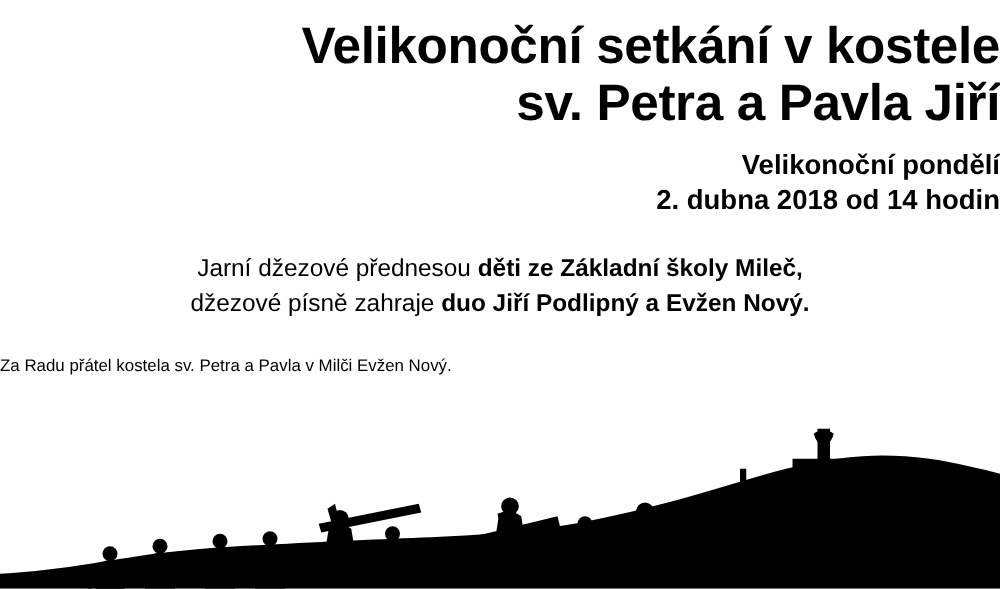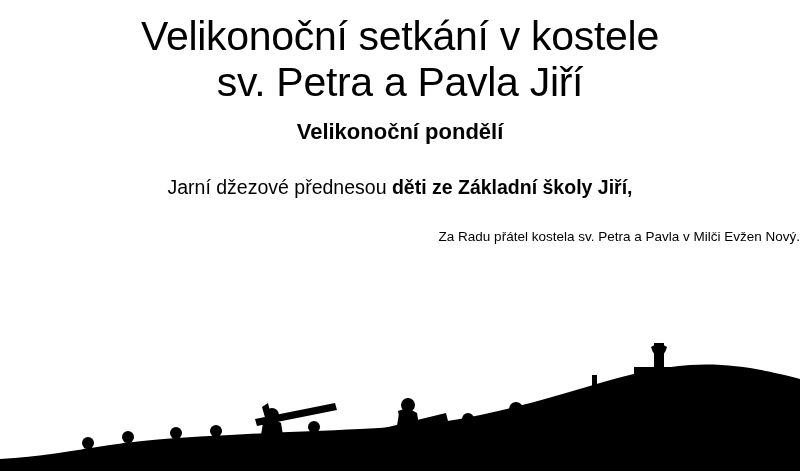--- a/index.html
+++ b/index.html
@@ -24,27 +24,28 @@
     flex-direction: column;
     align-items: center;
   }
   .title-block {
     width: 100%;
     text-align: center;
     margin-top: 14px;
   }
   .title-line {
     font-size: 41px;
-    font-weight: normal;
+    font-weight: bold;
     line-height: 1.12;
     letter-spacing: -0.3px;
+    text-align: right;
   }
   .subtitle-block {
     width: 100%;
-    text-align: center;
+    text-align: right;
     margin-top: 12px;
   }
   .subtitle-line {
     font-size: 22px;
     font-weight: bold;
     line-height: 1.28;
   }
   .body-block {
     width: 100%;
     text-align: center;
@@ -53,21 +54,21 @@
   .body-line {
     font-size: 19.5px;
     line-height: 1.42;
     font-weight: normal;
   }
   .body-line .strong {
     font-weight: bold;
   }
   .credit-block {
     width: 100%;
-    text-align: right;
+    text-align: left;
     margin-top: 26px;
   }
   .credit-line {
     font-size: 13.5px;
     line-height: 1.3;
   }
   .silhouette {
     position: absolute;
     left: 0;
     bottom: 0;
@@ -81,25 +82,29 @@
 
 <div class="poster">
 
   <div class="title-block">
     <div class="title-line">Velikonoční setkání v kostele</div>
     <div class="title-line">sv. Petra a Pavla Jiří</div>
   </div>
 
   <div class="subtitle-block">
     <div class="subtitle-line">Velikonoční pondělí</div>
+    <div class="subtitle-line">2. dubna 2018 od 14 hodin</div>
   </div>
 
   <div class="body-block">
     <div class="body-line">
-      <span>Jarní džezové přednesou </span><span class="strong">děti ze Základní školy Jiří,</span>
+      <span>Jarní džezové přednesou </span><span class="strong">děti ze Základní školy Mileč,</span>
+    </div>
+    <div class="body-line">
+      <span>džezové písně zahraje </span><span class="strong">duo Jiří Podlipný a Evžen Nový.</span>
     </div>
   </div>
 
   <div class="credit-block">
     <div class="credit-line">Za Radu přátel kostela sv. Petra a Pavla v Milči Evžen Nový.</div>
   </div>
 
   <svg class="silhouette" viewBox="0 0 800 160" preserveAspectRatio="none">
 
     <path d="M0,160 L0,148 C40,146 70,140 110,134 C150,128 190,126 230,124

